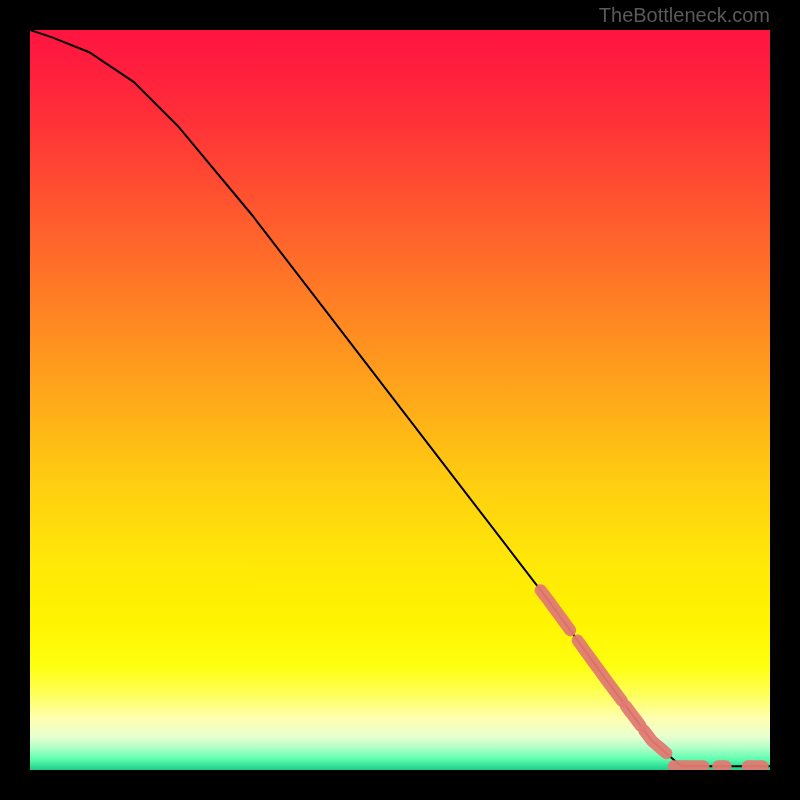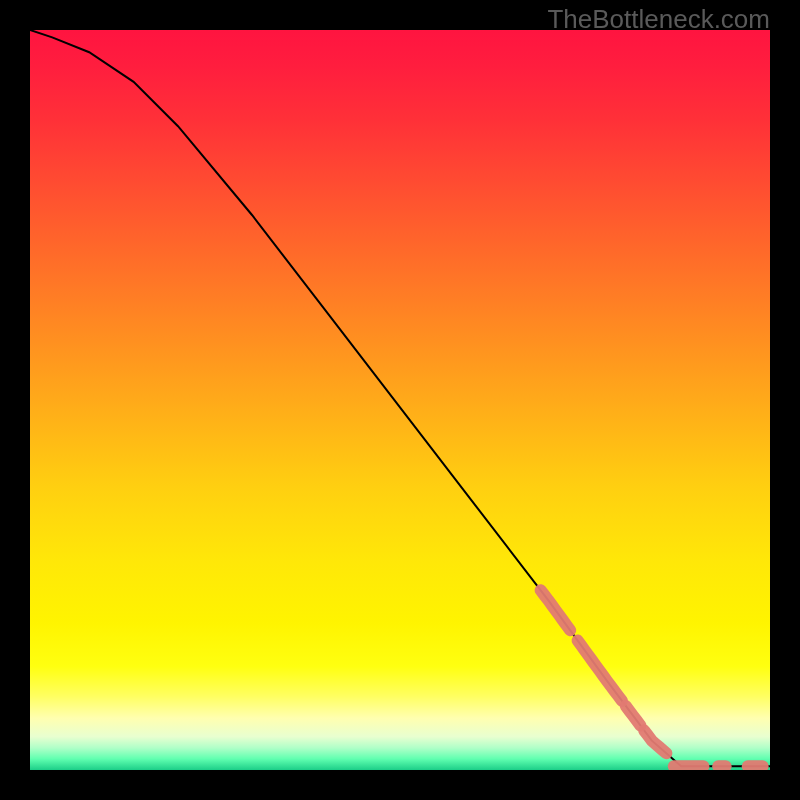--- a/index.html
+++ b/index.html
@@ -15,21 +15,21 @@
     position: relative;
     width: 800px;
     height: 800px;
     background: #000;
   }
   .watermark {
     position: absolute;
     top: 4px;
     right: 30px;
     color: #5a5a5a;
-    font-size: 26px;
+    font-size: 20px;
     font-weight: 500;
     z-index: 10;
   }
   .plot-area {
     position: absolute;
     left: 30px;
     top: 30px;
     width: 740px;
     height: 740px;
     overflow: hidden;

